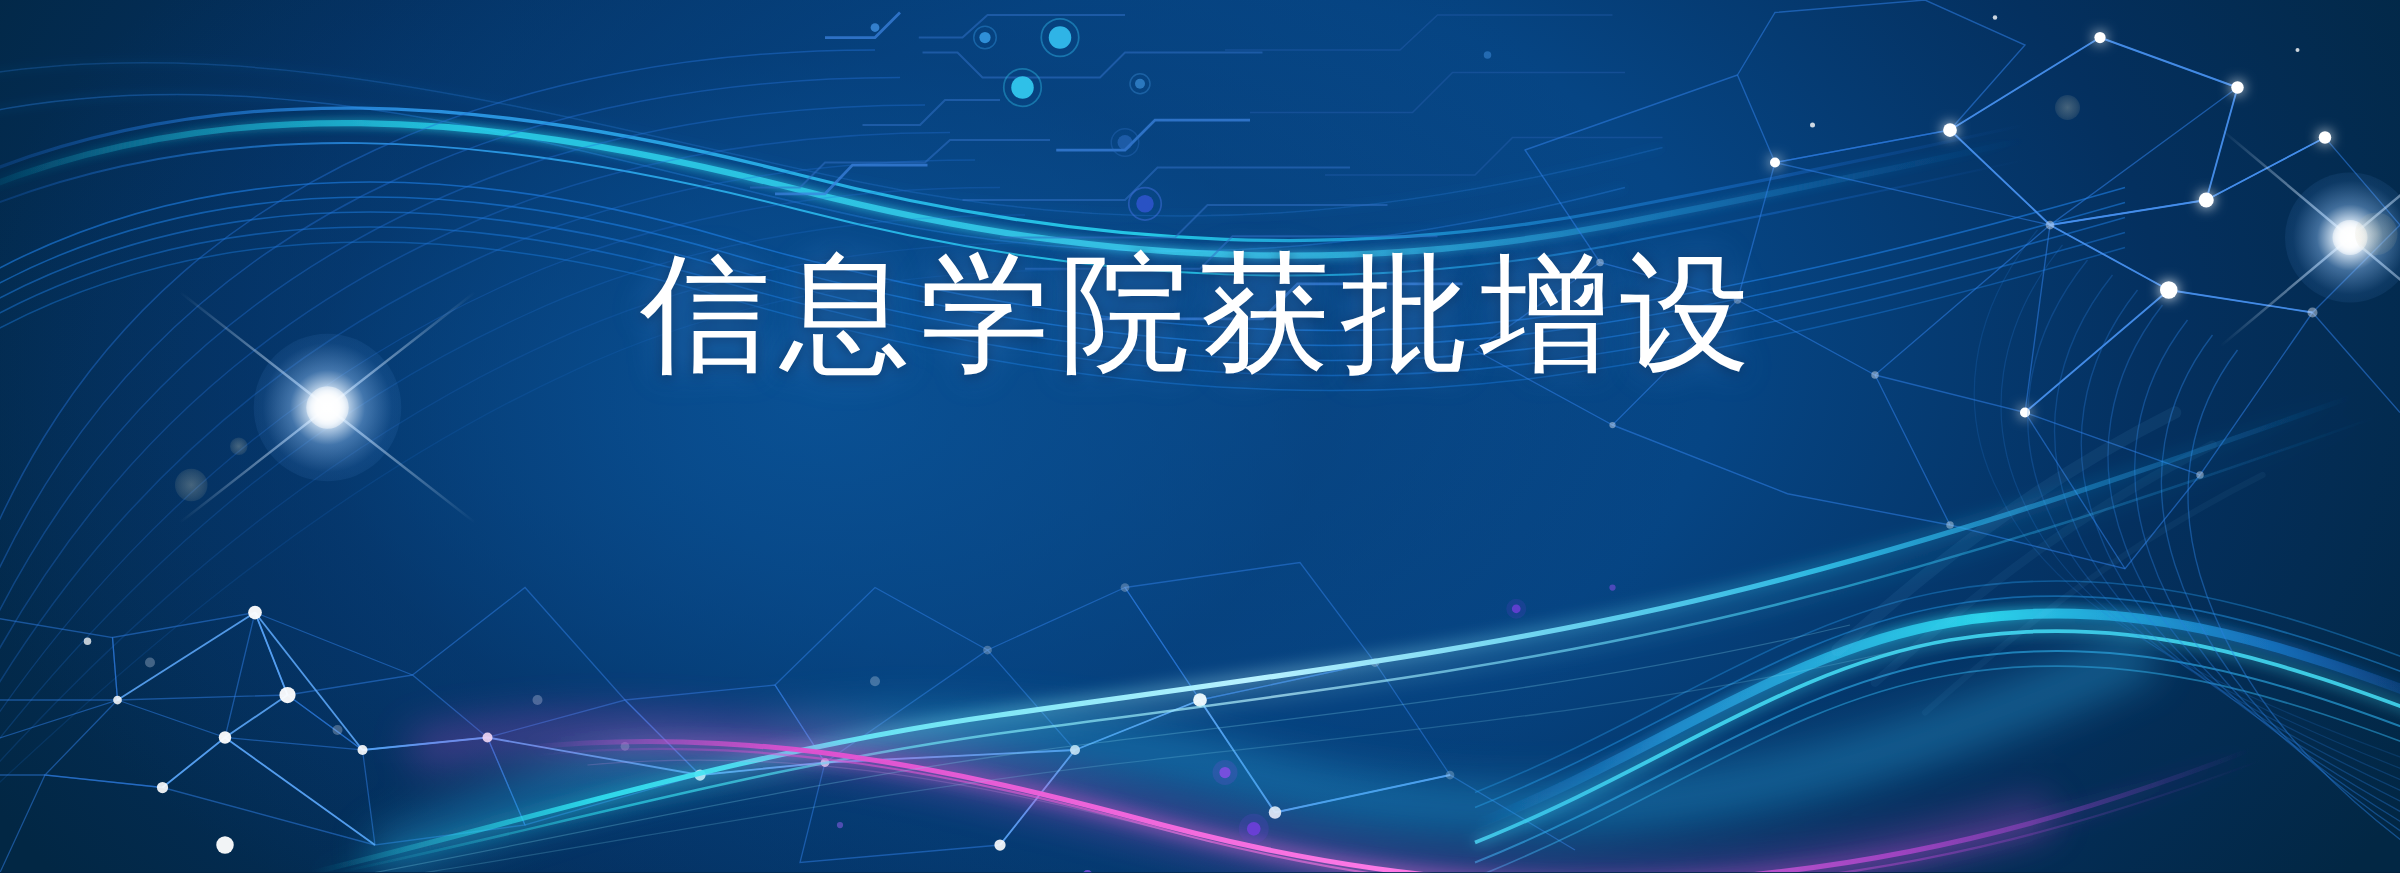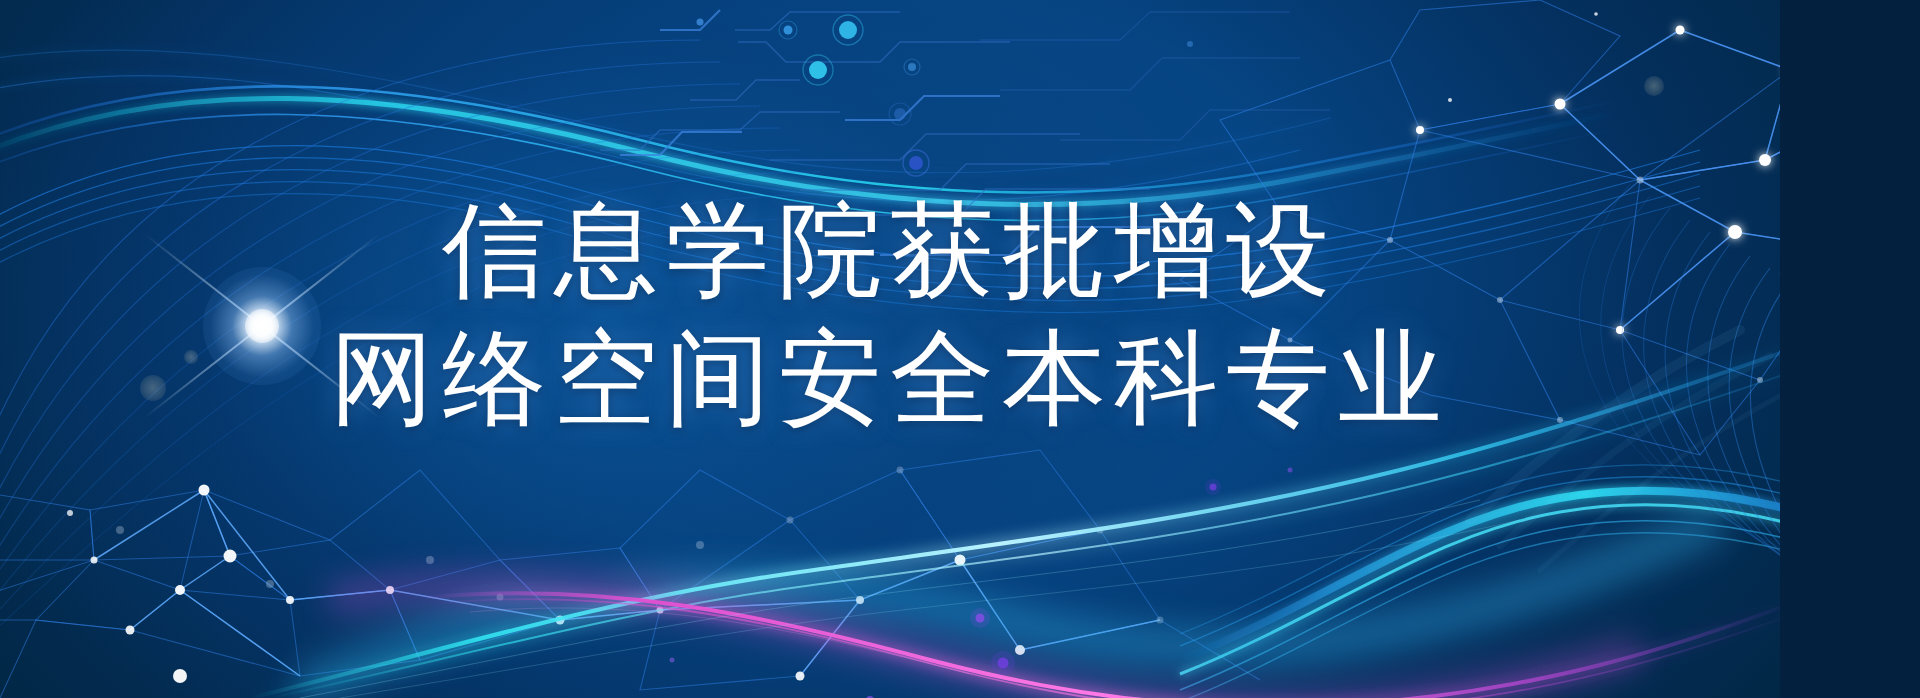--- a/index.html
+++ b/index.html
@@ -2,21 +2,21 @@
 <html><head>
 <meta charset="utf-8">
 <style>
   * { margin:0; padding:0; box-sizing:border-box; }
   html, body {
     width:1920px; height:698px; overflow:hidden;
     background:#03203f;
     font-family:"Liberation Sans", sans-serif;
   }
   #banner {
-    position:relative; width:1780px; height:698px; overflow:hidden;
+    position:relative; width:1920px; height:698px; overflow:hidden;
     background:
       radial-gradient(ellipse 900px 620px at 34% 46%, rgba(10,82,150,0.85) 0%, rgba(6,60,118,0.45) 45%, rgba(3,36,78,0) 78%),
       radial-gradient(ellipse 1100px 760px at 50% 40%, #0a4f92 0%, #064584 38%, #04305f 70%, #022744 100%),
       linear-gradient(115deg, #021a33 0%, #03294f 18%, #064584 46%, #053b72 70%, #04264a 88%, #021b35 100%);
   }
   .layer { position:absolute; inset:0; width:1920px; height:698px; pointer-events:none; }
 
   
   #title-block {
     position:absolute; left:0; right:0; top:186px;
@@ -407,16 +407,15 @@
     <div class="ray" style="width:270px;height:2px;transform:translate(-50%,-50%) rotate(40deg);"></div>
     <div class="ray" style="width:270px;height:2px;transform:translate(-50%,-50%) rotate(-40deg);"></div>
     <div class="core" style="width:104px;height:104px;"></div>
     <div class="core" style="width:28px;height:28px;background:radial-gradient(circle,#fff 0%,rgba(255,255,255,0.92) 40%,rgba(200,228,255,0) 100%);"></div>
   </div>
   <div class="ghost" style="left:1884px; top:170px; width:34px; height:34px;"></div>
   <div class="ghost" style="left:1644px; top:76px; width:20px; height:20px;"></div>
 
   <div id="title-block">
     <div class="title-line">信息学院获批增设</div>
-    <div class="title-line">网络空间安全本科专业</div>
   </div>
 
 </div>
 
 </body></html>

